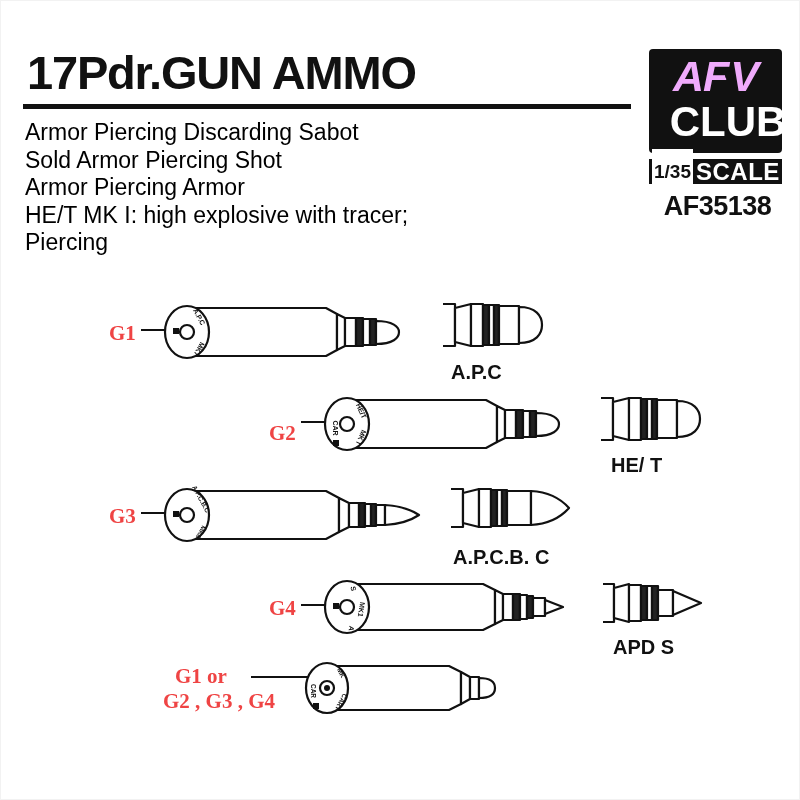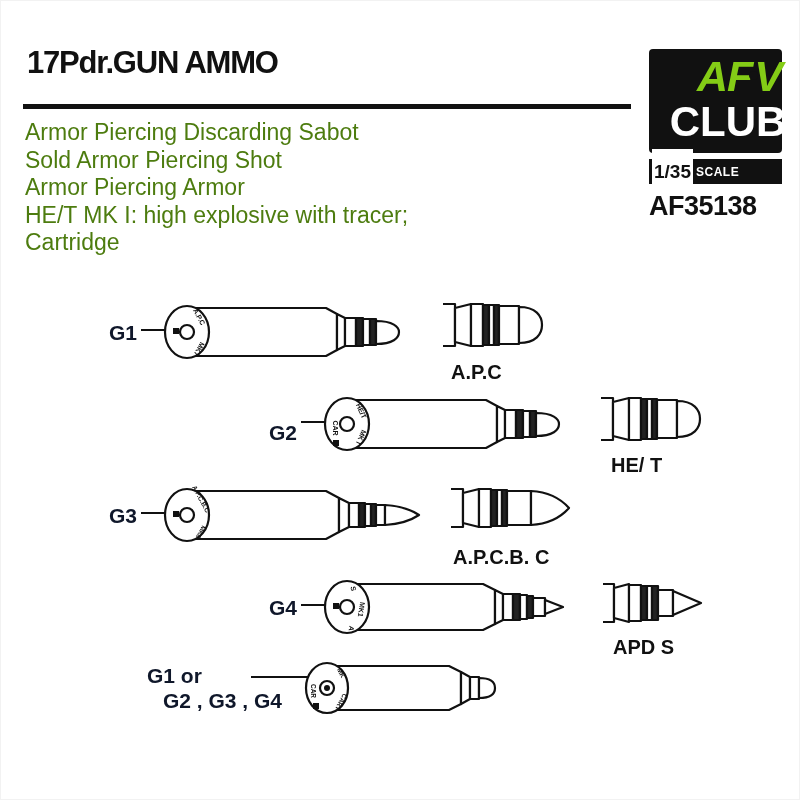--- a/index.html
+++ b/index.html
@@ -18,21 +18,21 @@
     overflow: hidden;
     box-sizing: border-box;
     border: 1px solid #f2f2f2;
   }
 
   
   #header-title {
     position: absolute;
     left: 26px;
     top: 44px;
-    font-size: 31px;
+    font-size: 47px;
     font-weight: bold;
     letter-spacing: -1.2px;
     color: #111111;
     white-space: nowrap;
     font-family: "Liberation Sans", sans-serif;
   }
   #title-rule {
     position: absolute;
     left: 22px;
     top: 103px;
@@ -42,21 +42,21 @@
   }
   #subtitle-block {
     position: absolute;
     left: 24px;
     top: 118px;
     width: 610px;
   }
   #subtitle-block .sub-line {
     font-size: 23px;
     line-height: 27.5px;
-    color: #4d7c0f;
+    color: #000000;
     white-space: nowrap;
     font-family: "Liberation Sans", sans-serif;
   }
 
   
   #brand-block {
     position: absolute;
     left: 648px;
     top: 48px;
     width: 140px;
@@ -66,25 +66,25 @@
     width: 133px;
     height: 104px;
     background: #111111;
     border-radius: 4px;
   }
   #brand-afv {
     position: absolute;
     left: 0;
     top: 6px;
     width: 133px;
-    text-align: right;
+    text-align: center;
     font-size: 43px;
     font-weight: bold;
     font-style: italic;
-    color: #84cc16;
+    color: #f0abfc;
     letter-spacing: -1px;
     line-height: 42px;
     font-family: "Liberation Sans", sans-serif;
   }
   #brand-afv .dot {
     display: inline-block;
     width: 9px;
     height: 9px;
     background: #111111;
     border-radius: 50%;
@@ -120,52 +120,52 @@
     padding: 13px 2px;
     background: #ffffff;
     color: #111111;
     font-size: 19px;
     font-weight: bold;
     line-height: 19px;
     font-family: "Liberation Sans", sans-serif;
   }
   #brand-scale-word {
     color: #ffffff;
-    font-size: 12px;
+    font-size: 24px;
     font-weight: bold;
     margin-left: 3px;
     letter-spacing: 0.5px;
     font-family: "Liberation Sans", sans-serif;
   }
   #brand-kit {
     margin-top: 7px;
     width: 137px;
-    text-align: left;
+    text-align: center;
     font-size: 27px;
     font-weight: bold;
     color: #111111;
     letter-spacing: -0.5px;
     font-family: "Liberation Sans", sans-serif;
   }
 
   
   #diagram {
     position: absolute;
     left: 0;
     top: 275px;
     width: 800px;
     height: 500px;
   }
   .row-label {
     position: absolute;
     font-size: 21px;
     font-weight: bold;
-    color: #0f172a;
+    color: #ef4444;
     white-space: nowrap;
-    font-family: Liberation Sans, sans-serif;
+    font-family: Liberation Serif, serif;
   }
   .proj-label {
     position: absolute;
     font-size: 20px;
     font-weight: bold;
     color: #111111;
     white-space: nowrap;
     font-family: "Liberation Sans", sans-serif;
   }
   .svgwrap { position: absolute; }
@@ -176,21 +176,21 @@
 <div id="page">
 
   <div id="header-title">17Pdr.GUN AMMO</div>
   <div id="title-rule"></div>
 
   <div id="subtitle-block">
     <div class="sub-line">Armor Piercing Discarding Sabot</div>
     <div class="sub-line">Sold Armor Piercing Shot</div>
     <div class="sub-line">Armor Piercing Armor</div>
     <div class="sub-line">HE/T MK I: high explosive with tracer;</div>
-    <div class="sub-line">Cartridge</div>
+    <div class="sub-line">Piercing</div>
   </div>
 
   <div id="brand-block">
     <div id="brand-logo">
       <div id="brand-afv">
         <span><span>A</span><span>F</span><span class="dot"></span><span>V</span></span>
       </div>
       <div id="brand-club">CLUB</div>
     </div>
     <div id="brand-scalebar">
@@ -343,21 +343,21 @@
         <path d="M28 9 L40 9 L40 45 L28 45 Z" fill="#ffffff"></path>
         <path d="M40 10 L46 10 L46 44 L40 44 Z" fill="#222222"></path>
         <path d="M46 10 L51 10 L51 44 L46 44 Z" fill="#ffffff"></path>
         <path d="M51 10 L57 10 L57 44 L51 44 Z" fill="#222222"></path>
         <path d="M57 14 L72 14 L72 40 L57 40 Z" fill="#ffffff"></path>
         <path d="M72 15 L100 27 L72 39 Z" fill="#ffffff"></path>
       </svg>
     </div>
     <div class="proj-label" style="left:612px; top:360px;">APD S</div>
 
-    <div class="row-label" style="left:146px; top:388px;">G1 or</div>
+    <div class="row-label" style="left:174px; top:388px;">G1 or</div>
     <div class="row-label" style="left:162px; top:413px;">G2 , G3 , G4</div>
     <div class="svgwrap" style="left:250px; top:385px;">
       <svg width="290" height="75" viewBox="0 0 290 75" fill="none" stroke="#111111" stroke-width="2.2" stroke-linejoin="round">
         <line x1="0" y1="16" x2="68" y2="16" stroke-width="2.2"></line>
         <path d="M76 10 L80 5 L198 5 L210 11 L210 43 L198 49 L80 49 L76 44 Z" fill="#ffffff"></path>
         <path d="M210 11 L219 16 L219 38 L210 43 Z" fill="#ffffff"></path>
         <path d="M219 16 L228 16 L228 38 L219 38 Z" fill="#ffffff"></path>
         <path d="M228 17 C240 17 244 21 244 27 C244 33 240 37 228 37 Z" fill="#ffffff"></path>
         <ellipse cx="76" cy="27" rx="21" ry="25" fill="#ffffff"></ellipse>
         <ellipse cx="76" cy="27" rx="7" ry="7" fill="#ffffff"></ellipse>

